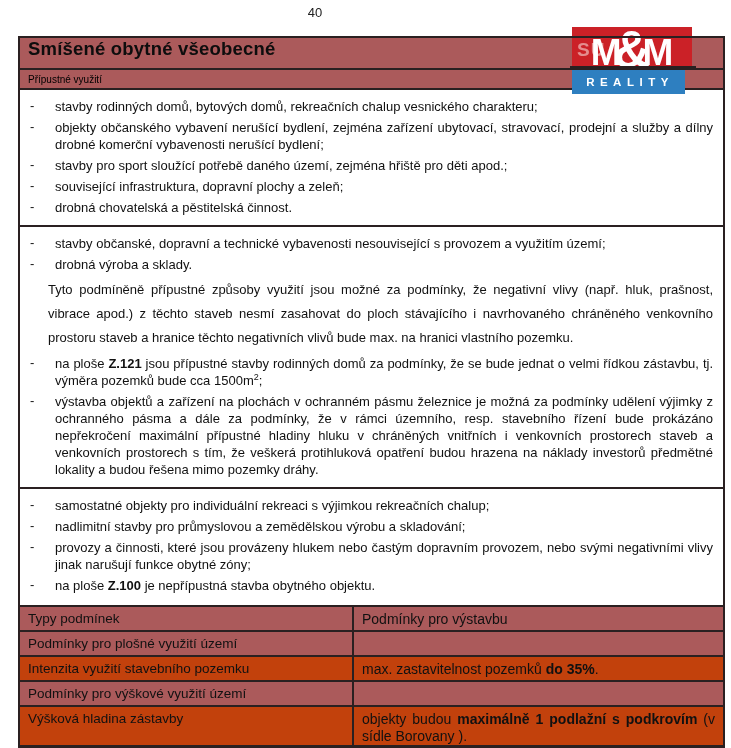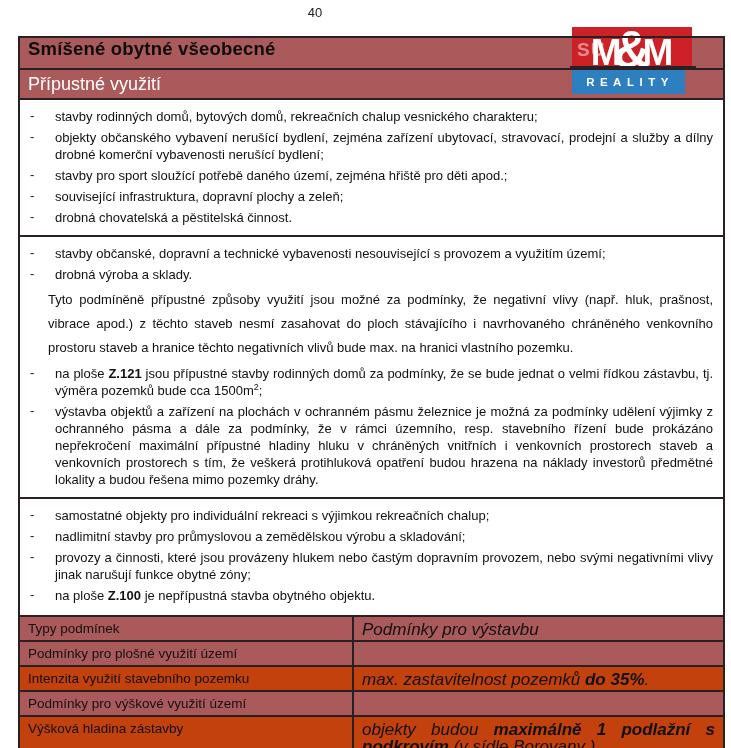--- a/index.html
+++ b/index.html
@@ -23,21 +23,21 @@
     position:absolute;left:18px;top:36px;width:707px;
     box-sizing:border-box;border:2px solid var(--border);background:#fff;
   }
   .title-row{
     background:var(--band);border-bottom:2px solid var(--border);
     height:32px;box-sizing:border-box;display:flex;align-items:flex-start;
     padding:0 8px;font-weight:bold;font-size:18.5px;letter-spacing:.2px;color:#0d0d0d;
   }
   .band{
     background:var(--band);border-bottom:2px solid var(--border);
-    padding:4px 8px 3px;font-size:18px;color:#ffffff;
+    padding:4px 8px 3px;font-size:10px;color:#000000;
   }
   .content{
     background:#fff;border-bottom:2px solid var(--border);
     padding:4px 10px 5px 8px;
   }
   .content.last-sec{padding-bottom:7px;}
   .li{display:flex;margin:4px 0;}
   .dash{flex:none;width:25px;padding-left:2px;}
   .li-text{flex:1;text-align:justify;line-height:17px;}
   .para{text-align:justify;line-height:24px;margin:5px 0 5px 20px;}
@@ -45,21 +45,21 @@
   b{font-weight:bold;}
   
   .cond-row{display:flex;border-bottom:2px solid var(--border);box-sizing:border-box;background:#c2410c;}
   .cond-row.band-row{background:var(--band);}
   .cond-row.last{border-bottom:2px solid var(--border);}
   .cond-left{
     flex:none;width:334px;box-sizing:border-box;
     border-right:2px solid var(--border);
     padding:4px 8px 4px;font-size:13.5px;min-height:17px;
   }
-  .cond-right{flex:1;padding:4px 8px 0;font-size:17px;line-height:17px;font-style:italic;}
+  .cond-right{flex:1;padding:4px 8px 0;font-size:14px;line-height:17px;}
   .cond-right.just{text-align:justify;}
   
   .logo{position:absolute;left:572px;top:27px;width:122px;z-index:5;}
   .logo-red{
     width:120px;height:41px;background:var(--logo-red);position:relative;
     display:flex;align-items:flex-end;justify-content:center;
     padding-bottom:0;overflow:hidden;
   }
   .lm{color:#fff;font-weight:bold;font-size:37px;line-height:.8;z-index:2;}
   .lamp{color:#fff;font-weight:bold;font-size:51px;line-height:.7;margin:0 -8px;z-index:3;}

